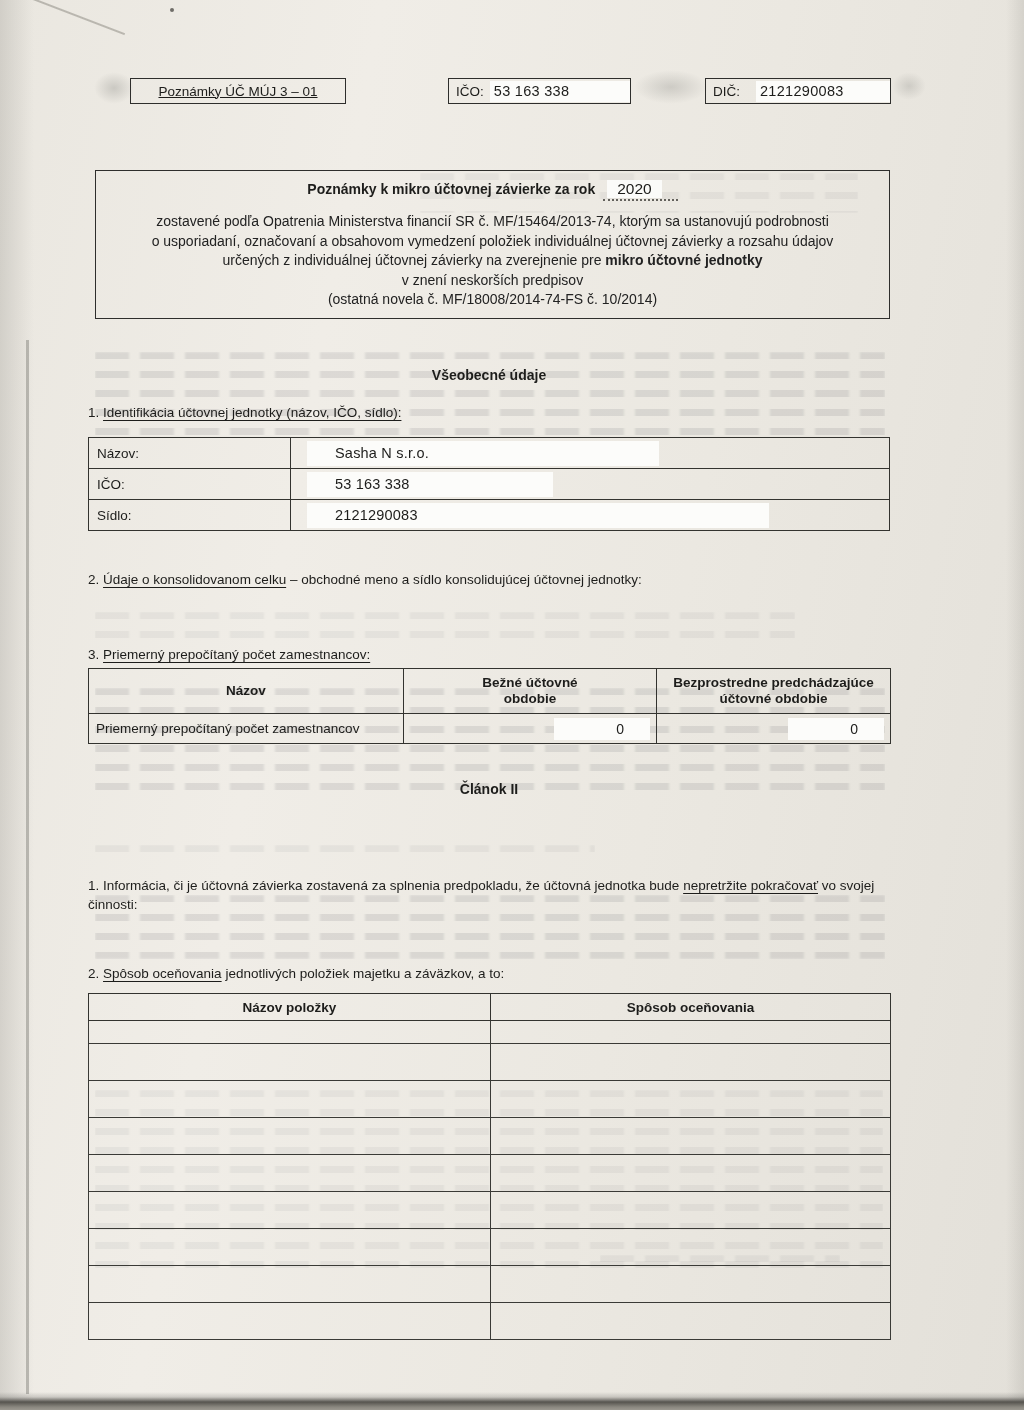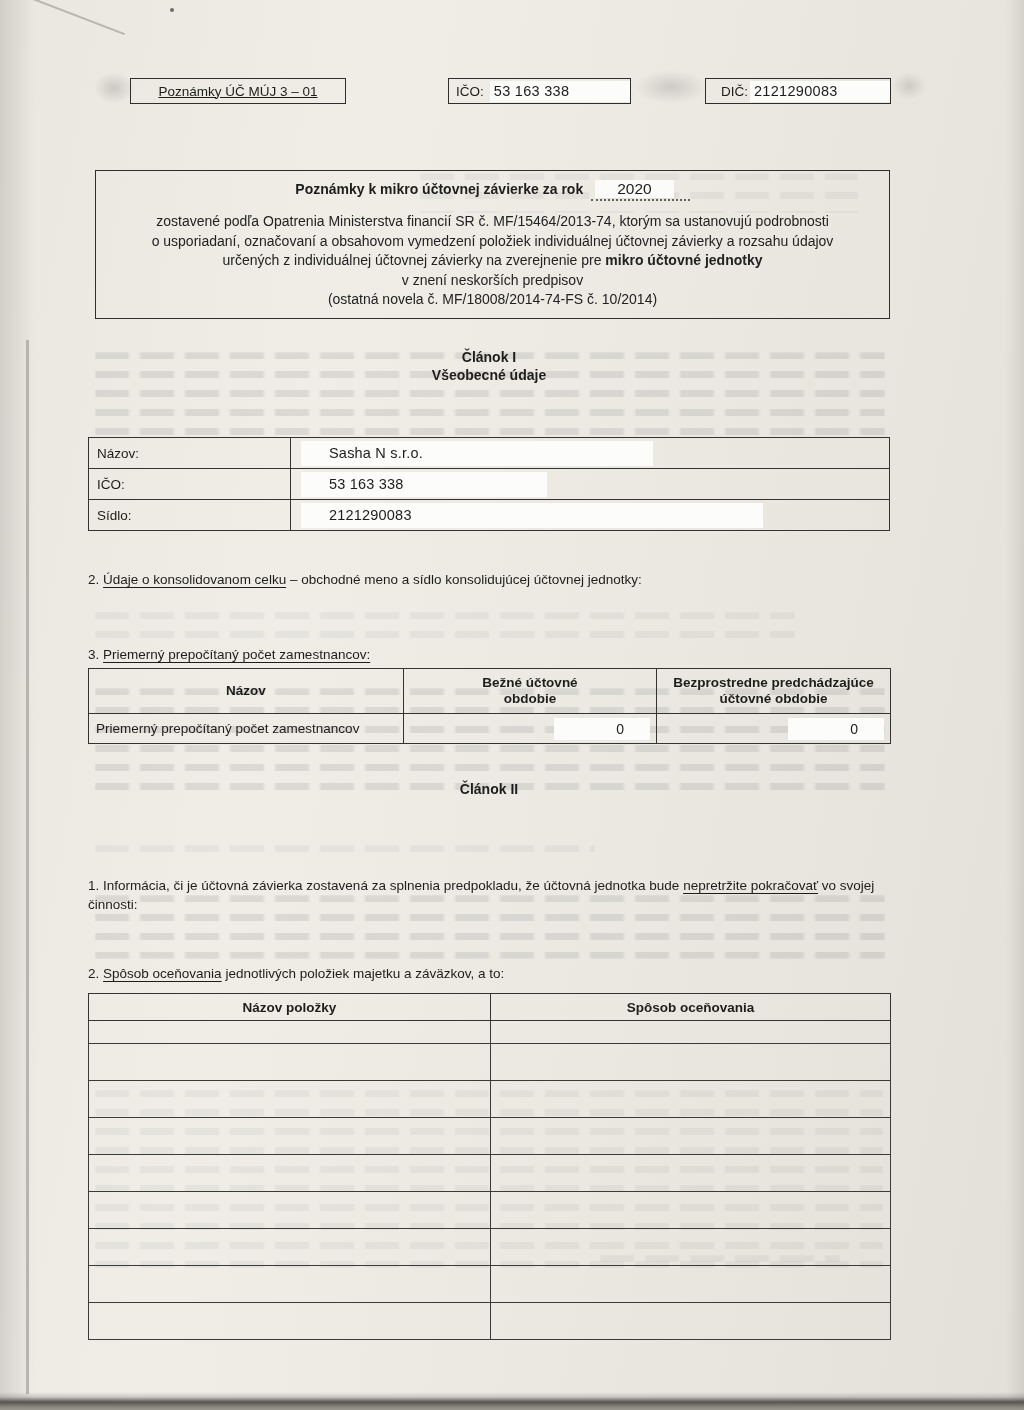--- a/index.html
+++ b/index.html
@@ -23,41 +23,41 @@
   
   .bleed{position:absolute;filter:blur(.8px);
      background:repeating-linear-gradient(90deg,rgba(98,102,108,.14) 0 34px,rgba(98,102,108,0) 34px 45px);
      -webkit-mask:repeating-linear-gradient(180deg,#000 0 7px,transparent 7px 19px);
              mask:repeating-linear-gradient(180deg,#000 0 7px,transparent 7px 19px);}
   .lite{opacity:.55;}
   
   .hdr-box{position:absolute;top:78px;height:26px;border:1.6px solid #2e2e2c;display:flex;align-items:center;font-size:13.5px;}
   #box-code{left:130px;width:216px;justify-content:center;text-decoration:underline;}
   #box-ico{left:448px;width:183px;padding-left:7px;gap:6px;}
-  #box-dic{left:705px;width:186px;padding-left:15px;gap:2px;}
+  #box-dic{left:705px;width:186px;padding-left:7px;gap:16px;}
   .patch{background:#fcfcfa;}
   .hdr-box .patch{flex:1;height:21px;display:flex;align-items:center;padding-left:4px;font-size:14.5px;letter-spacing:.3px;}
   
   #title-box{position:absolute;left:95px;top:170px;width:795px;height:149px;border:1.6px solid #2e2e2c;
      text-align:center;padding-top:9px;}
   .title-line{font-weight:bold;font-size:14px;}
   .year-wrap{display:inline-block;margin-left:8px;border-bottom:2px dotted #63615c;padding:0 16px 1px 4px;}
-  .year{display:inline-block;background:#fbfbf9;font-weight:normal;font-size:15.5px;padding:0 22px;}
+  .year{display:inline-block;background:#fbfbf9;font-weight:normal;font-size:15.5px;padding:0 10px;}
   .tb-body{margin-top:11px;font-size:14px;line-height:19.5px;color:#222;}
   
   .cheading{position:absolute;left:88px;width:802px;text-align:center;font-weight:bold;font-size:14px;}
   
   .item{position:absolute;left:88px;width:808px;font-size:13.5px;line-height:19px;}
   .ul{text-decoration:underline;text-underline-offset:2.5px;}
   
   table{border-collapse:collapse;position:absolute;table-layout:fixed;}
   #t1{left:88px;top:437px;width:802px;}
   #t1 td{border:1.5px solid #33332f;height:31px;font-size:13.5px;padding:0;vertical-align:middle;}
   #t1 .lbl{padding-left:8px;}
-  #t1 .val .patch{display:flex;align-items:center;height:25px;margin-left:10px;padding-left:28px;font-size:14.5px;letter-spacing:.2px;}
+  #t1 .val .patch{display:flex;align-items:center;height:25px;margin-left:16px;padding-left:28px;font-size:14.5px;letter-spacing:.2px;}
   .pw0{width:352px;} .pw1{width:246px;} .pw2{width:462px;}
   #t2{left:88px;top:668px;width:802px;}
   #t2 th{border:1.5px solid #33332f;font-size:13.5px;font-weight:bold;height:45px;vertical-align:middle;text-align:center;line-height:16.5px;}
   #t2 td{border:1.5px solid #33332f;height:30px;font-size:13.5px;vertical-align:middle;}
   .hw2{display:inline-block;max-width:120px;} .hw3{display:inline-block;max-width:242px;}
   .t2lbl{padding-left:7px;}
   .t2val{text-align:right;padding-right:6px;}
   .t2val .patch{display:inline-block;min-width:96px;text-align:right;padding:3px 26px 3px 8px;font-size:14px;}
   #t3{left:88px;top:993px;width:802px;}
   #t3 th{border:1.5px solid #33332f;height:27px;font-weight:bold;font-size:13.5px;text-align:center;vertical-align:middle;}
@@ -101,23 +101,26 @@
     </div>
     <div class="tb-body">
       <div>zostavené podľa Opatrenia Ministerstva financií SR č. MF/15464/2013-74, ktorým sa ustanovujú podrobnosti</div>
       <div>o usporiadaní, označovaní a obsahovom vymedzení položiek individuálnej účtovnej závierky a rozsahu údajov</div>
       <div><span>určených z individuálnej účtovnej závierky na zverejnenie pre </span><b>mikro účtovné jednotky</b></div>
       <div>v znení neskorších predpisov</div>
       <div>(ostatná novela č. MF/18008/2014-74-FS č. 10/2014)</div>
     </div>
   </div>
 
-  <div class="cheading" style="top:349px;">Článok I</div>
   <div class="cheading" style="top:367px;">Všeobecné údaje</div>
 
+  <div class="item" style="top:403px;">
+    <span>1.</span>
+    <span class="ul">Identifikácia účtovnej jednotky (názov, IČO, sídlo):</span>
+  </div>
 
   <table id="t1">
     <colgroup>
         <col style="width:202px;">
         <col>
       </colgroup>
     <tbody>
         <tr>
       <td class="lbl">Názov:</td>
       <td class="val">

